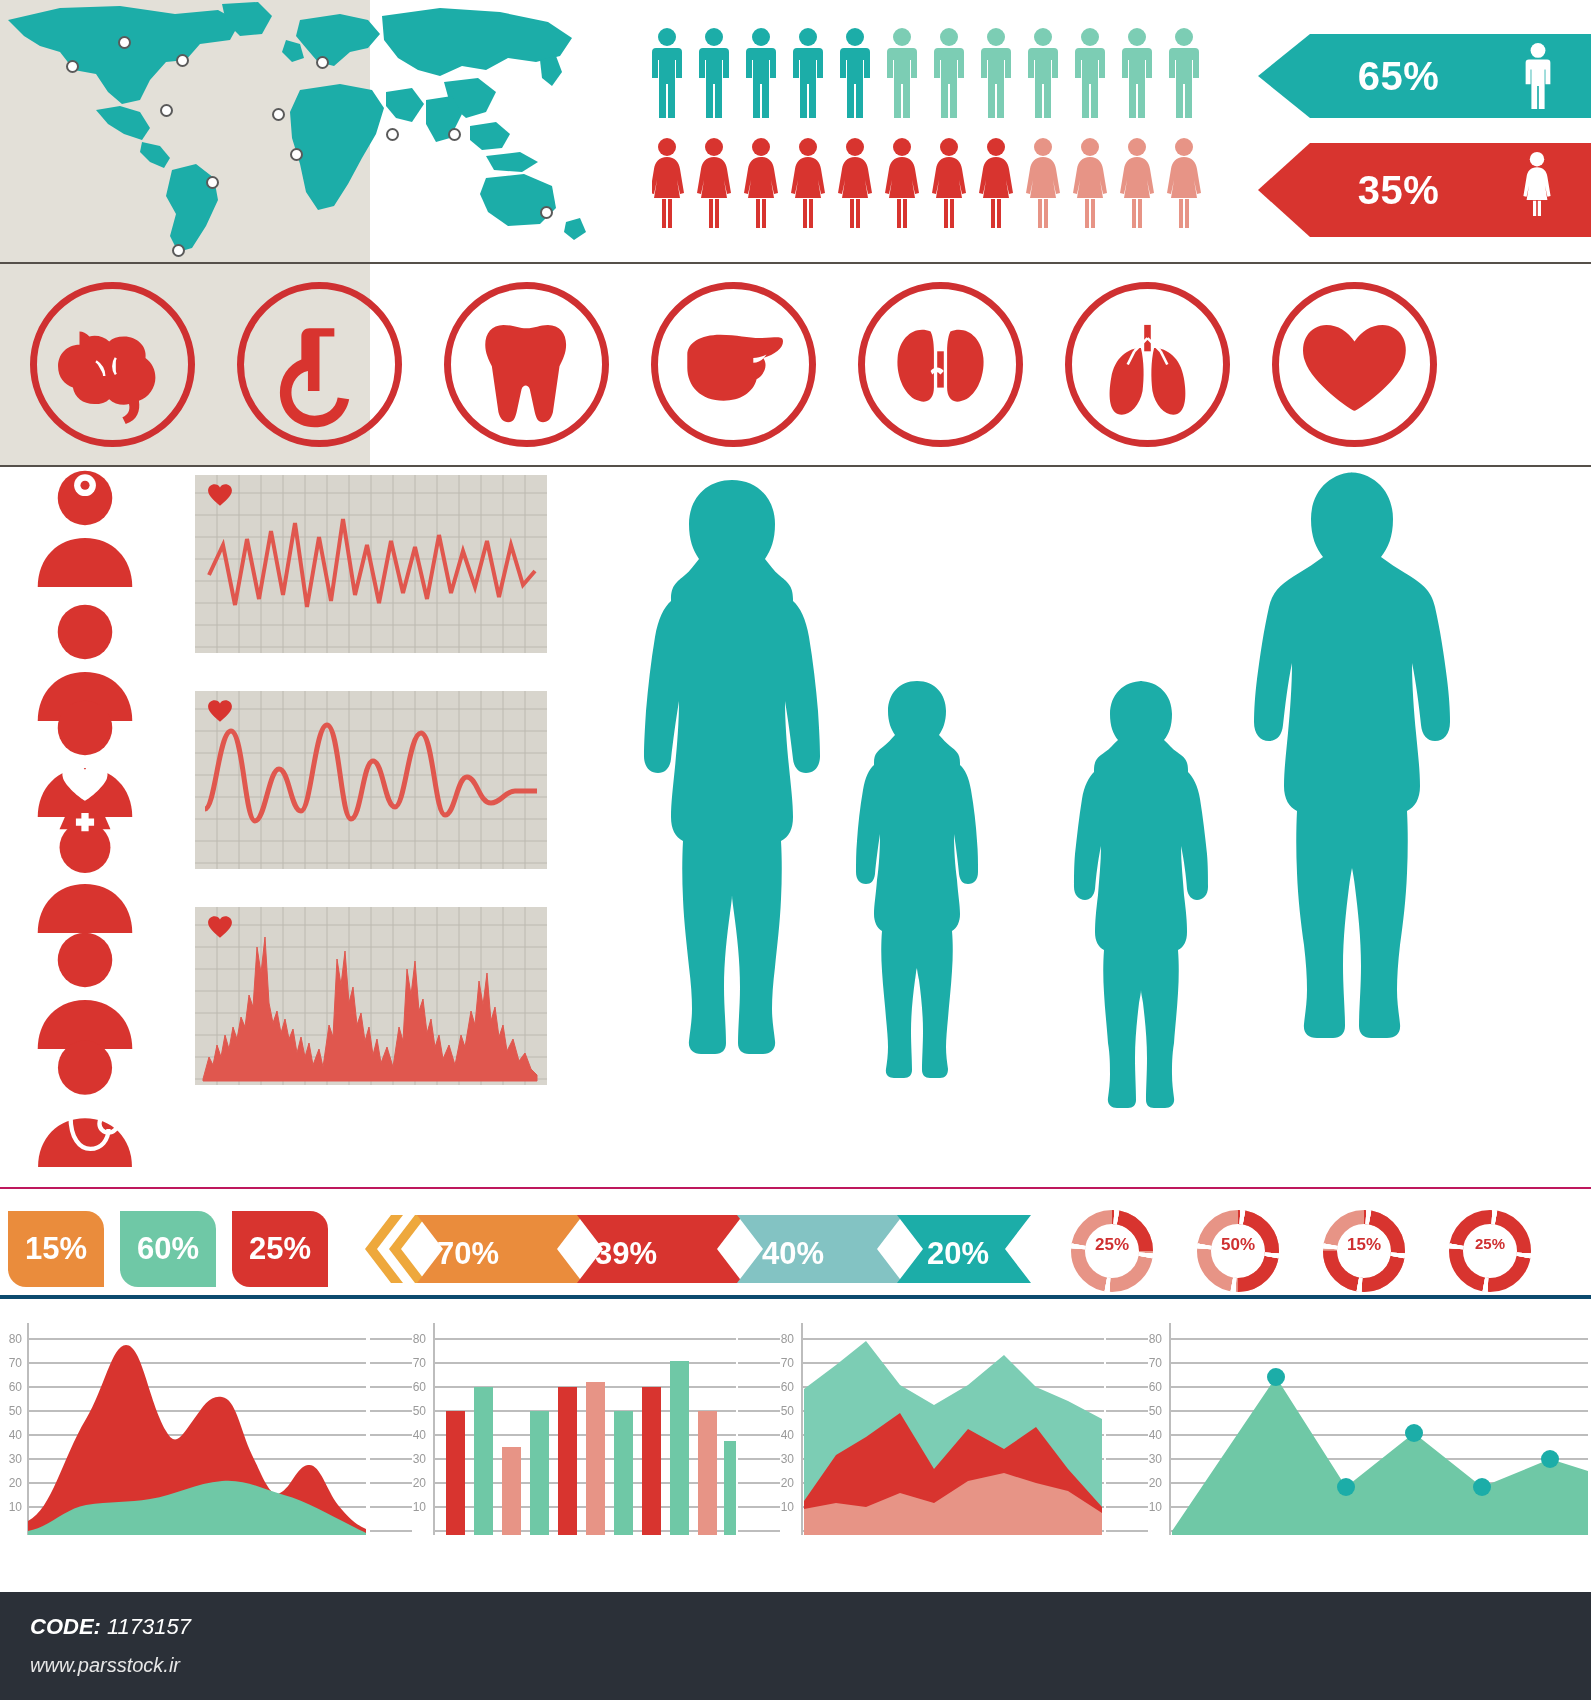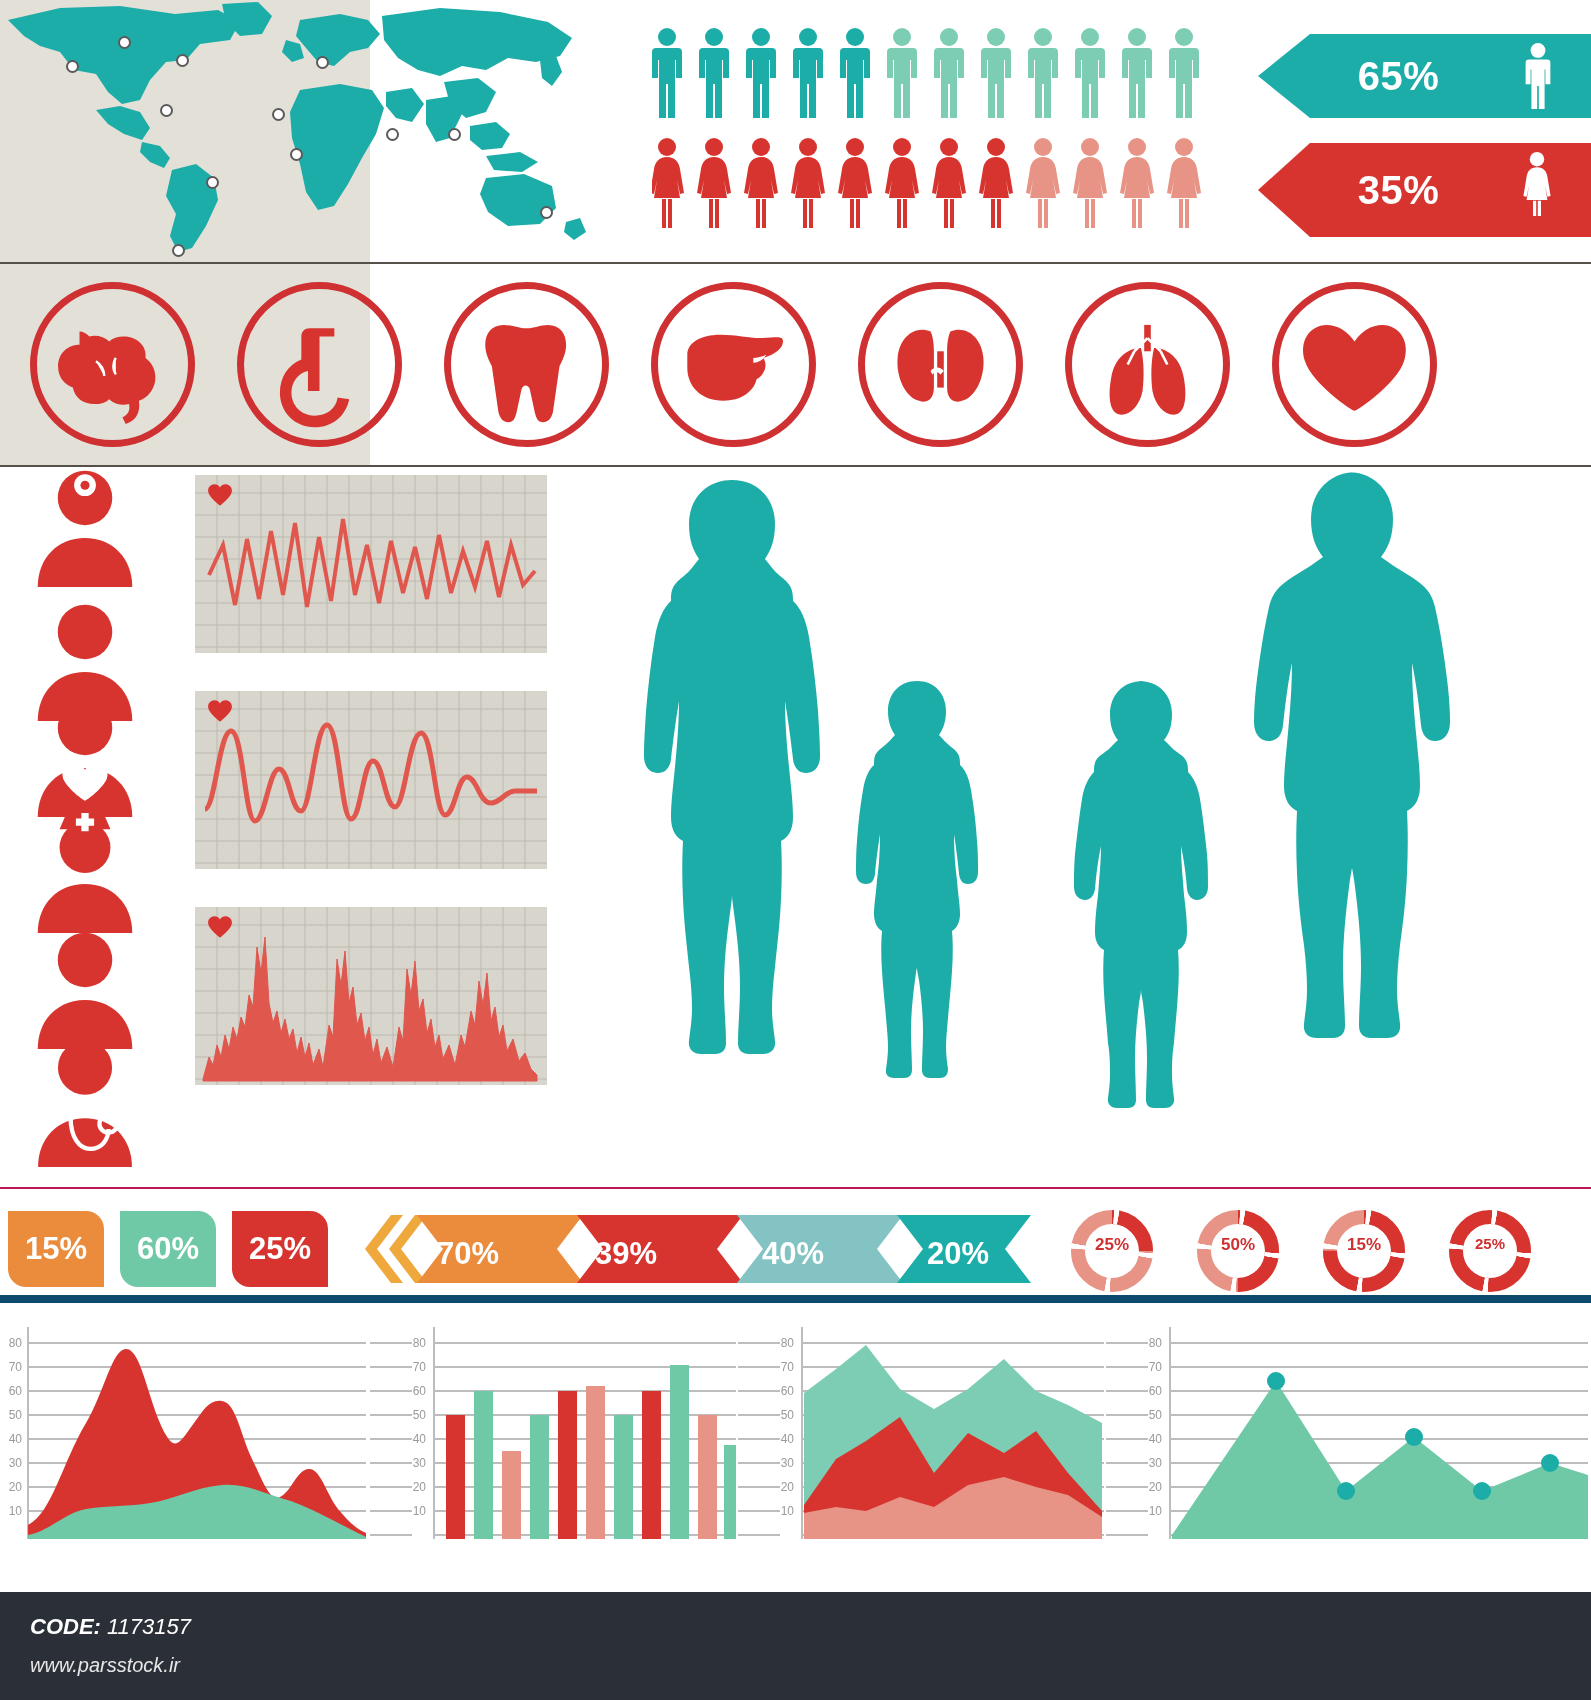--- a/index.html
+++ b/index.html
@@ -51,21 +51,21 @@
     position:absolute; color:#fff; font-weight:bold; font-size:31px; top:47px;
   }
   .donut { position:absolute; top:18px; width:88px; height:88px; }
   .donut-label {
     position:absolute; width:88px; top:46px; text-align:center;
     font-size:17px; font-weight:bold; color:#cf3031;
   }
 
   
   .sec-charts { position:relative; width:1591px; height:290px; background:#fff;
-     border-top:8px solid #0c4a6e; }
+     border-top:4px solid #0c4a6e; }
   .chart-cell { position:absolute; top:10px; height:250px; }
 
   
   .footer { position:absolute; left:0; top:1592px; width:1591px; height:108px; background:#2b3038; }
   .footer-code {
     position:absolute; left:30px; top:22px; color:#fff;
     font-size:22px; font-weight:bold; font-style:italic;
   }
   .footer-code .code-num { font-weight:normal;margin-top:40px; }
   .footer-url {

